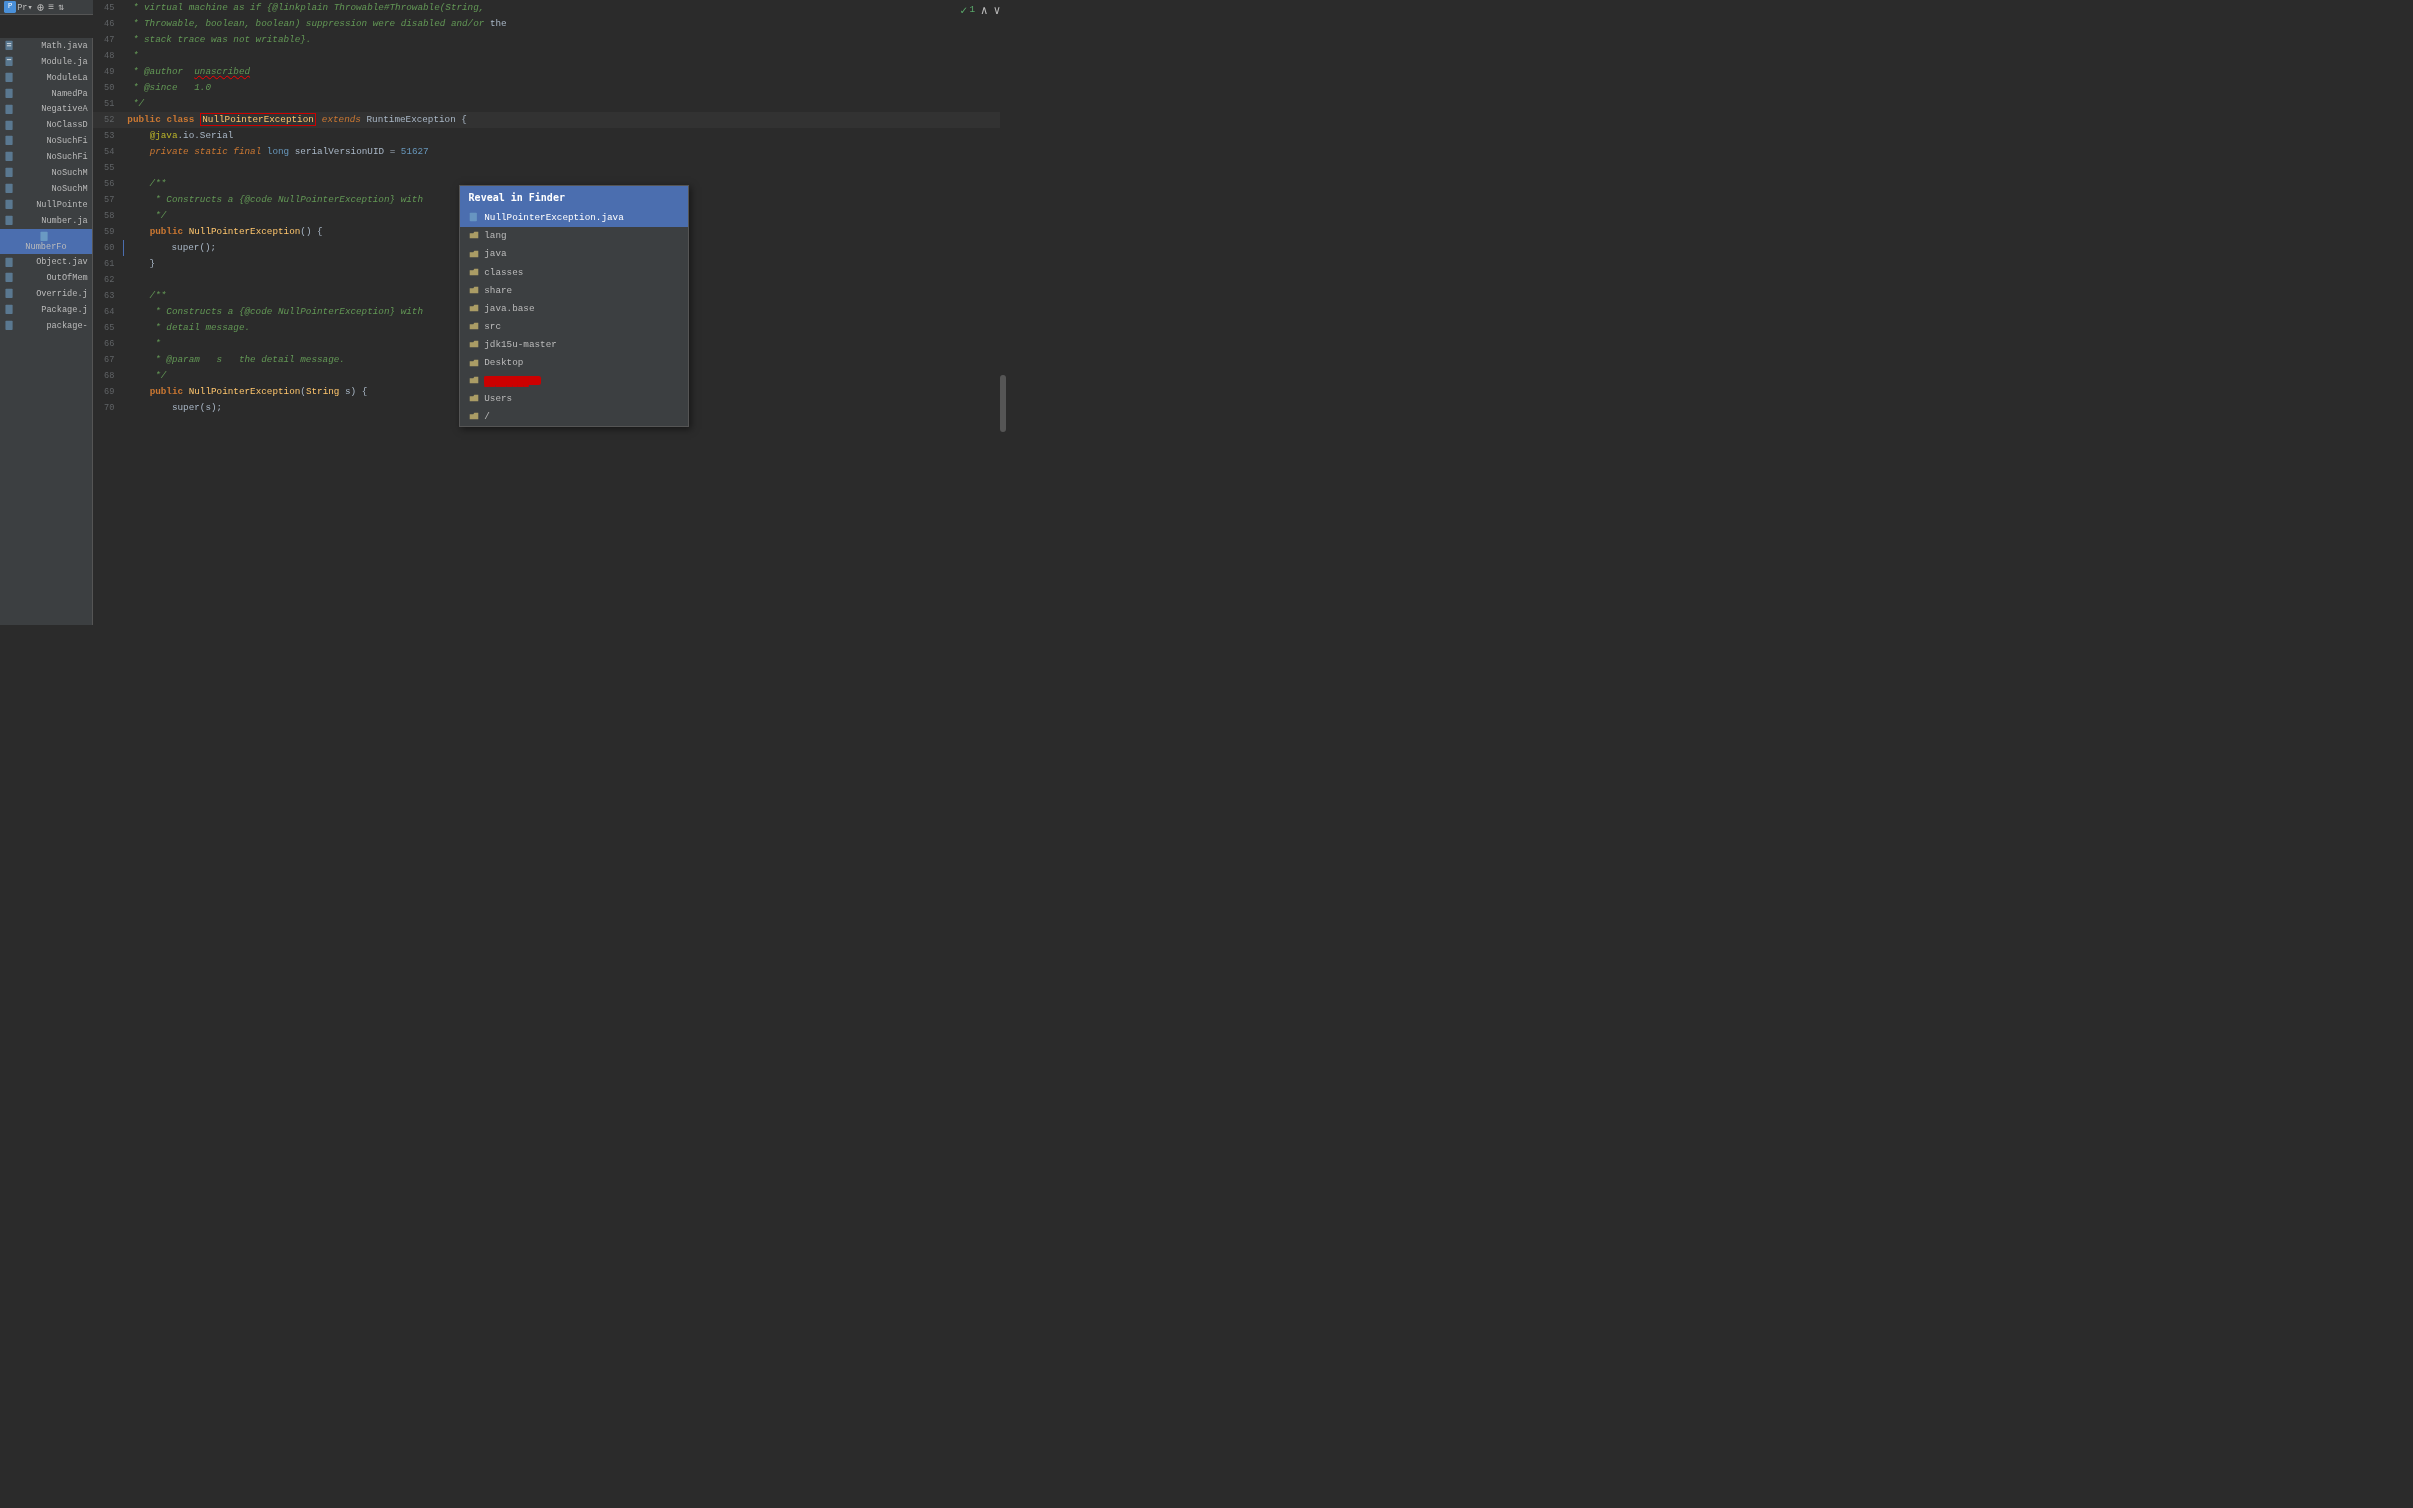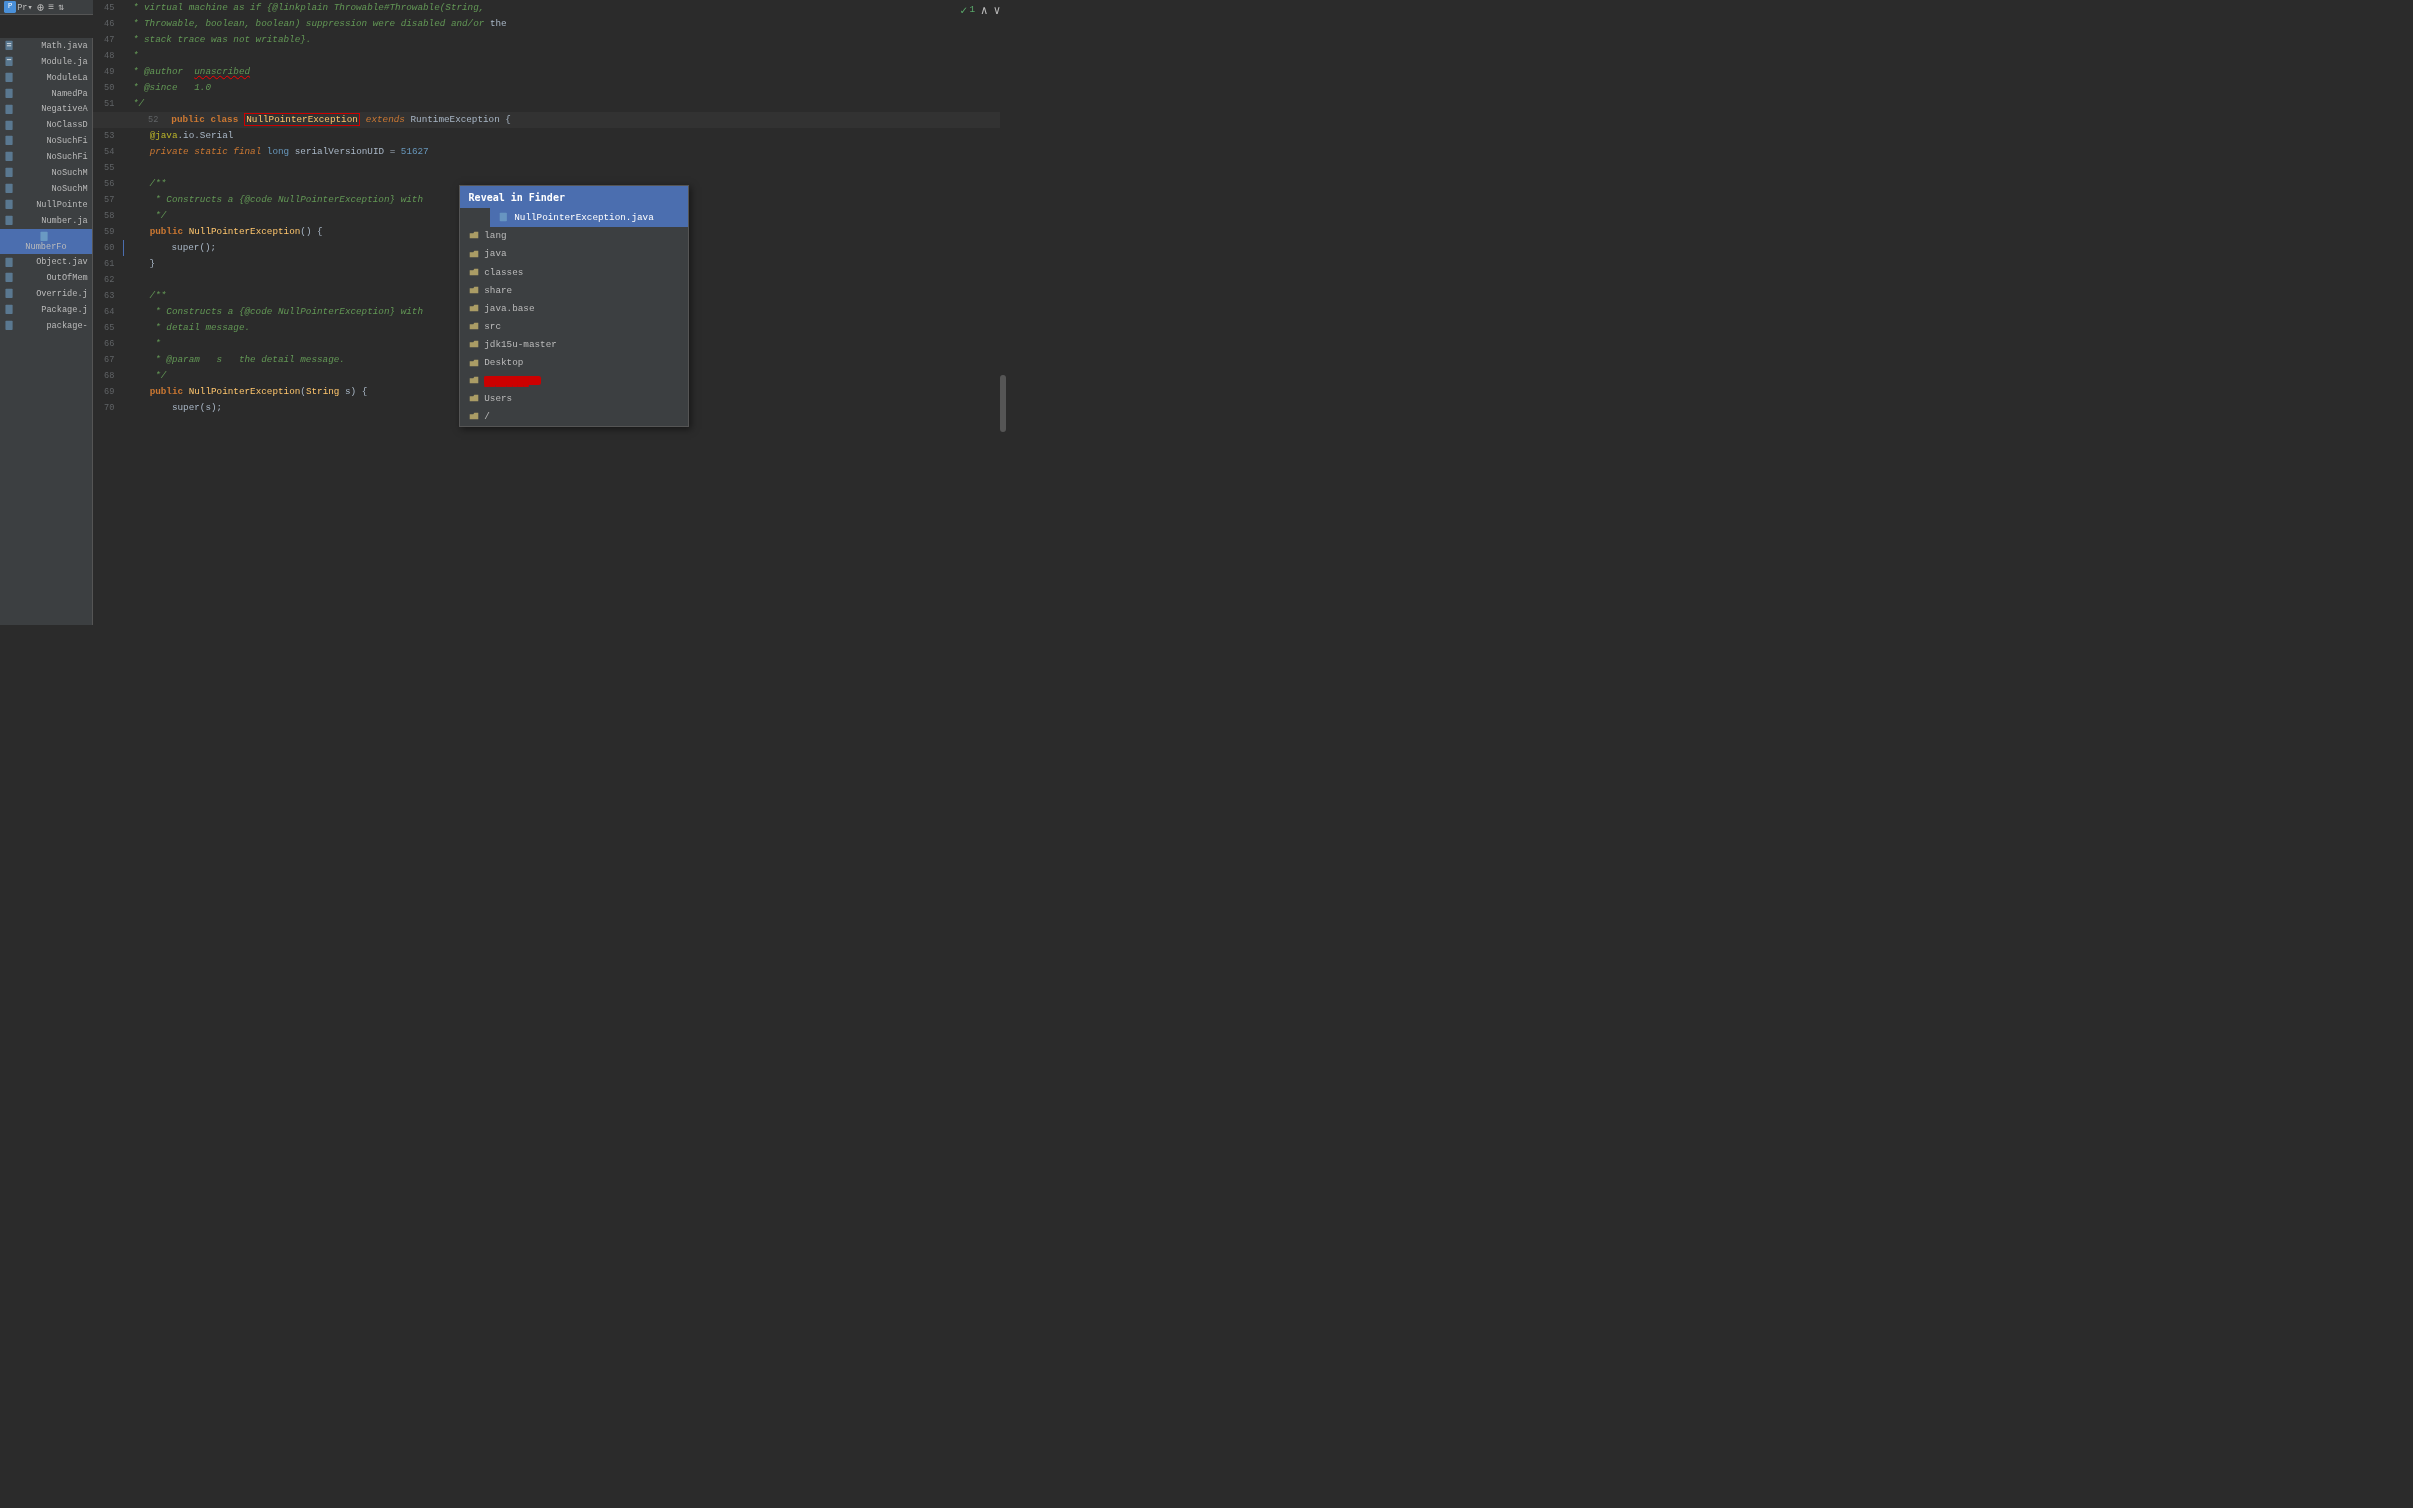--- a/index.html
+++ b/index.html
@@ -58,21 +58,20 @@
 
     .code-line {
       display: flex;
       align-items: center;
       min-height: 16px;
       line-height: 16px;
     }
 
     .code-line.highlighted {
       background: #323232;
-      padding-left: 44px;
     }
 
     .line-number {
       width: 30px;
       text-align: right;
       padding-right: 8.6px;
       color: #606366;
       font-size: 8.6px;
       flex-shrink: 0;
       user-select: none;
@@ -466,21 +465,21 @@
           <span class="line-number">70</span>
           <span class="line-content">        <span style="color:#a9b7c6;">super</span>(s);</span>
         </div>
 
       </div>
     </div>
 
     <div class="popup-container">
       <div class="popup-header">Reveal in Finder</div>
 
-      <div class="popup-item" style="background:#4b6eaf; color:#ffffff;margin-left:30px;">
+      <div class="popup-item" style="background:#4b6eaf; color:#ffffff;">
         <span class="folder-icon">
           <svg width="10" height="10" viewBox="0 0 14 14">
               <rect x="1" y="1" width="10" height="12" rx="1" fill="#6e9fc5" opacity="0.8"></rect>
             </svg>
         </span>
         <span>NullPointerException.java</span>
       </div>
 
       <div class="popup-item">
         <span class="folder-icon">

